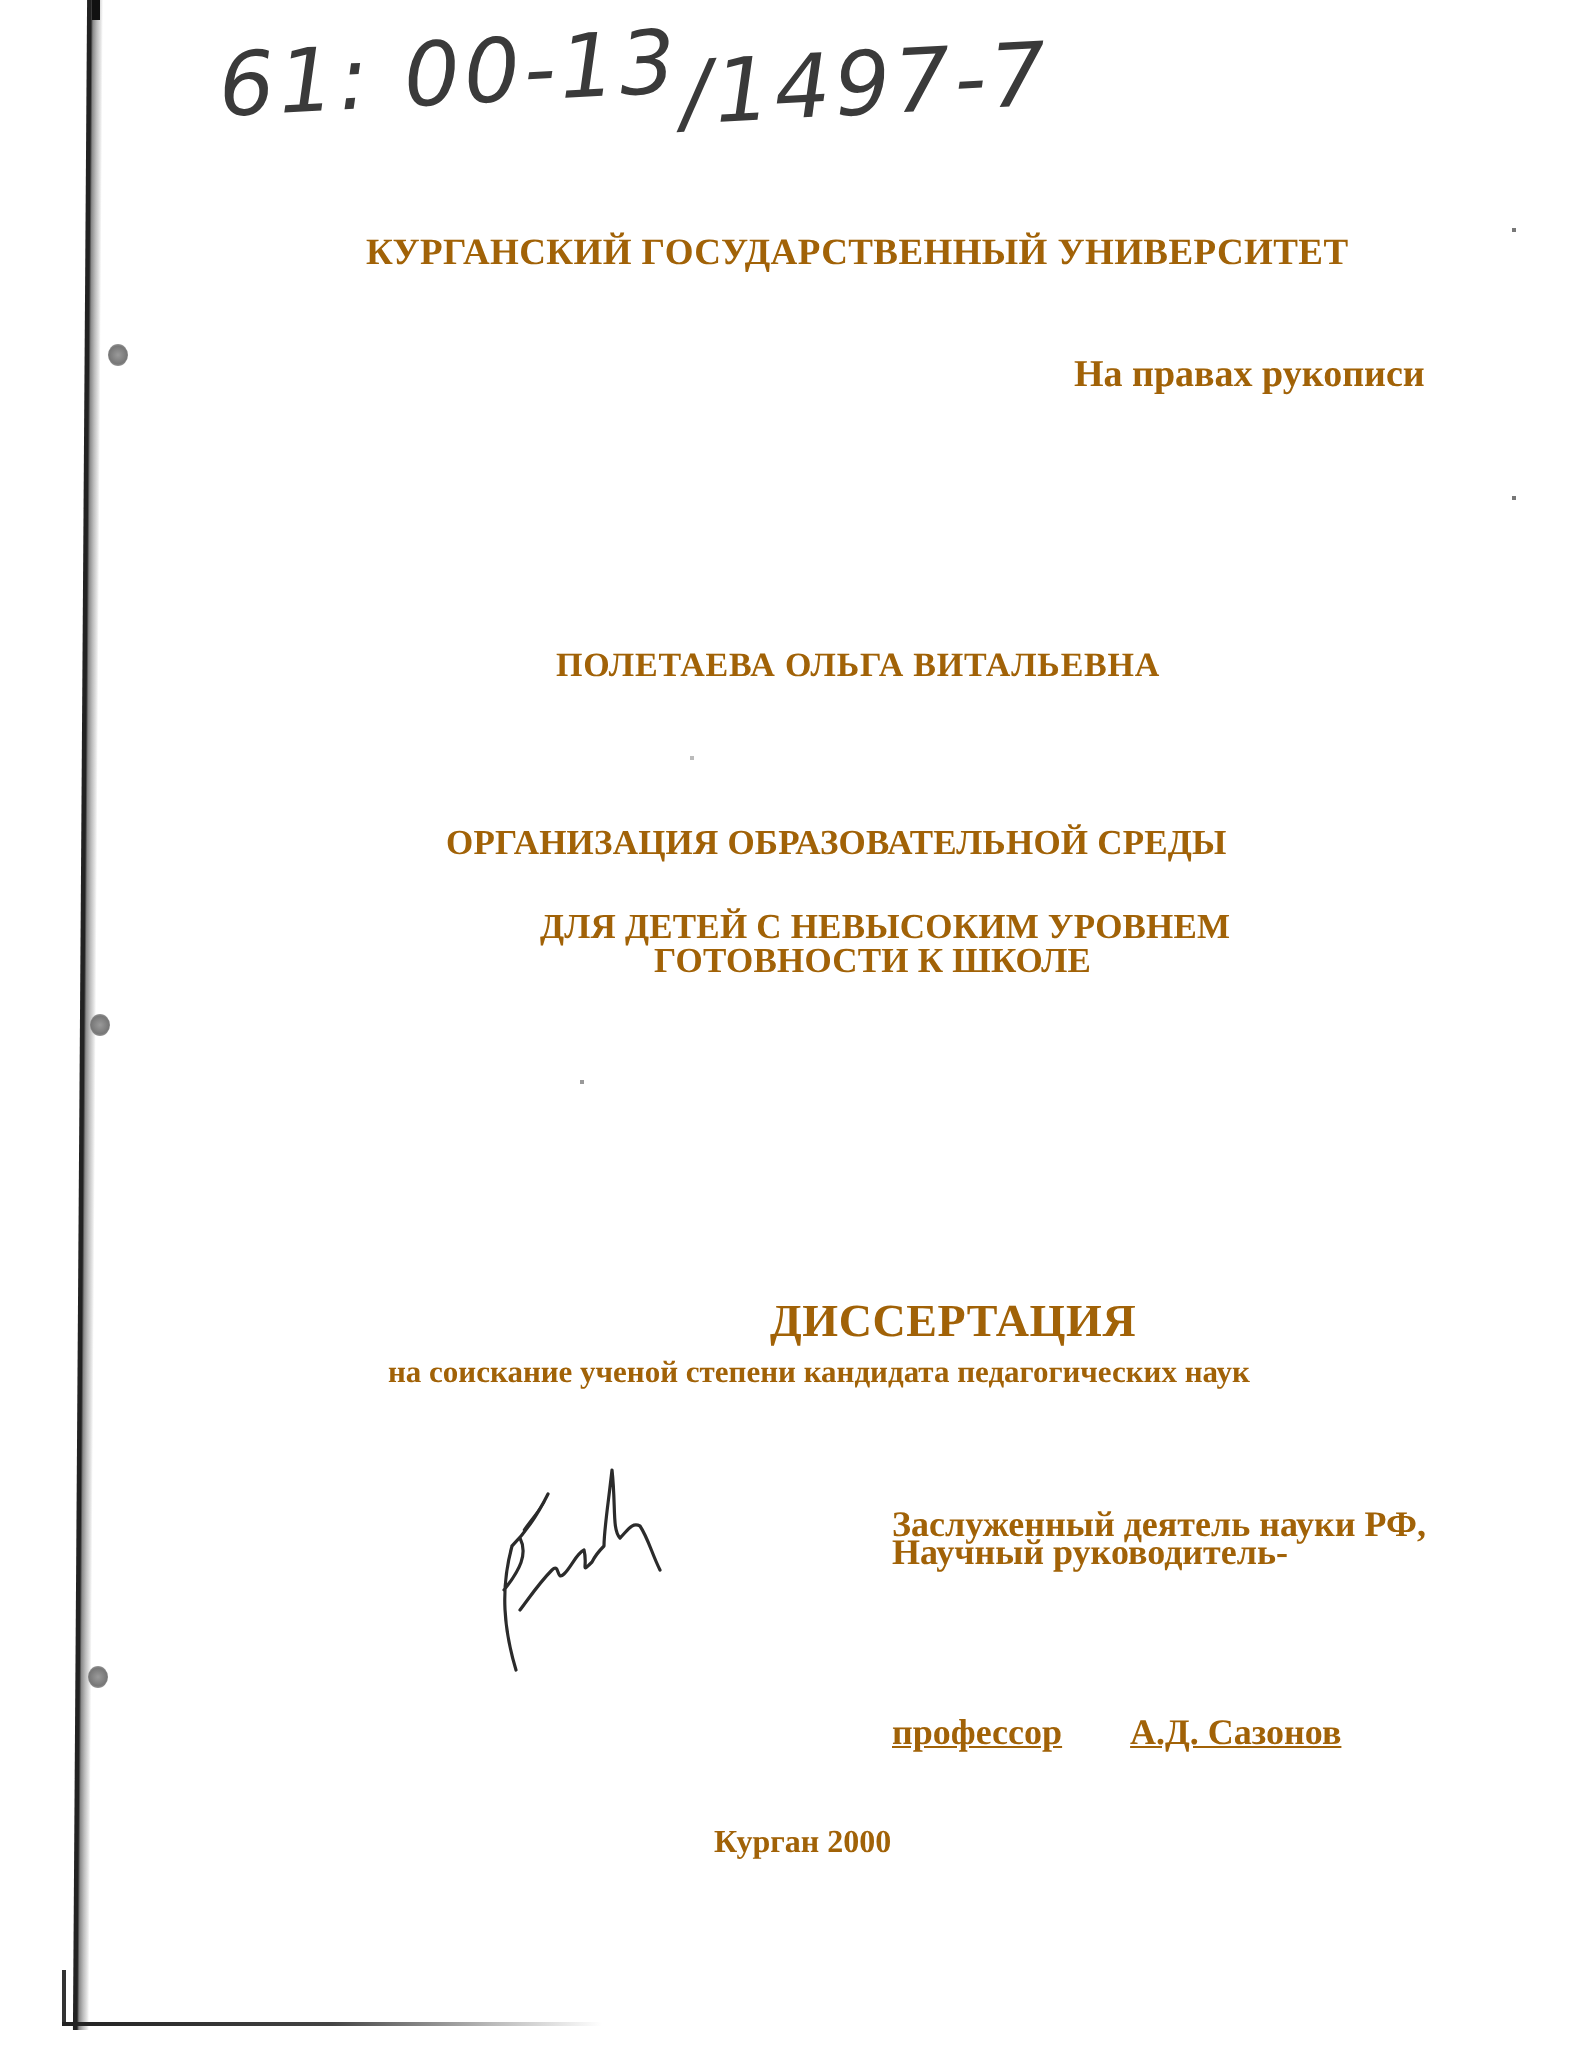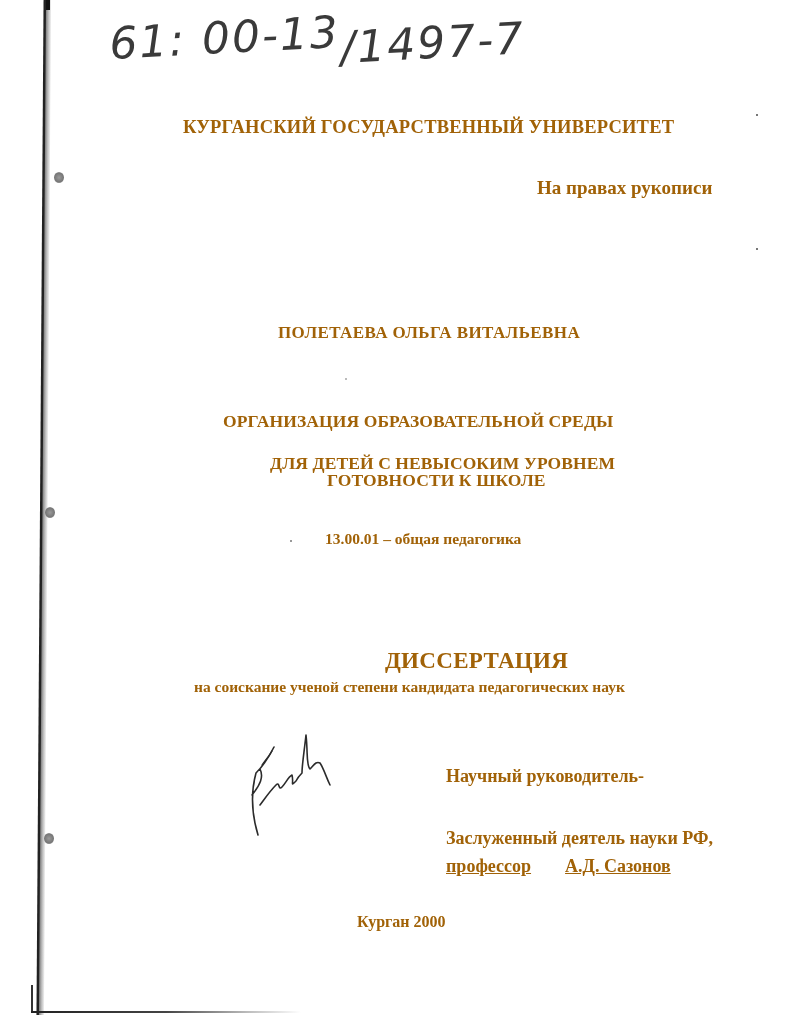--- a/index.html
+++ b/index.html
@@ -93,21 +93,21 @@
     .title-line { font-size: 17.5px; letter-spacing: 0.1px; }
     .title-1 { top: 411px; left: 223px; }
     .title-2 { top: 441px; left: 270px; margin-top: 12px; }
     .title-3 { top: 470px; left: 327px; font-family: Liberation Serif, serif; }
     .specialty { top: 530px; font-size: 15.5px; left: 325px; }
     .doc-type { top: 648px; font-size: 23px; left: 385px; letter-spacing: 0.3px; }
     .degree { top: 678px; font-size: 15.5px; left: 194px; }
 
     .advisor-line { font-size: 18px; left: 446px; }
     .adv-1 { top: 766px; }
-    .adv-2 { top: 828px; text-align: center; }
+    .adv-2 { top: 752px; text-align: center; }
     .adv-3 { top: 826px; }
     .adv-4 { top: 856px; text-decoration: underline; }
     .adv-4 .gap { display: inline-block; width: 34px; }
 
     .city-year { top: 913px; font-size: 16px; left: 357px; }
 
     .signature {
       position: absolute;
       left: 230px;
       top: 725px;
@@ -137,21 +137,20 @@
 
   <div class="text university">КУРГАНСКИЙ  ГОСУДАРСТВЕННЫЙ УНИВЕРСИТЕТ</div>
   <div class="text manuscript">На правах рукописи</div>
 
   <div class="text author">ПОЛЕТАЕВА  ОЛЬГА  ВИТАЛЬЕВНА</div>
 
   <div class="text title-line title-1">ОРГАНИЗАЦИЯ ОБРАЗОВАТЕЛЬНОЙ СРЕДЫ</div>
   <div class="text title-line title-2">ДЛЯ ДЕТЕЙ С НЕВЫСОКИМ УРОВНЕМ</div>
   <div class="text title-line title-3">ГОТОВНОСТИ К ШКОЛЕ</div>
 
-  <div class="text specialty">13.00.01 – общая педагогика</div>
 
   <div class="text doc-type">ДИССЕРТАЦИЯ</div>
   <div class="text degree">на соискание ученой степени кандидата педагогических наук</div>
 
   <div class="signature">
     <svg viewBox="0 0 110 120" xmlns="http://www.w3.org/2000/svg">
       <path d="M28 110 C 22 90, 20 70, 26 48 M22 70 C 30 60, 34 52, 30 44 M26 48 C 34 40, 40 30, 44 22 M30 80 C 36 72, 40 66, 46 60 C 50 56, 48 66, 52 62 C 56 58, 58 52, 62 50 C 64 58, 60 62, 66 56 C 68 52, 70 50, 72 48 C 72 40, 74 28, 76 10 C 78 28, 76 40, 80 44 C 84 40, 86 36, 90 38 C 94 44, 96 52, 100 60" fill="none" stroke="#2b2b2b" stroke-width="1.6" stroke-linecap="round" stroke-linejoin="round"></path>
       <path d="M32 40 C 36 34, 40 30, 42 26" fill="none" stroke="#2b2b2b" stroke-width="1.3" stroke-linecap="round"></path>
     </svg>
   </div>

